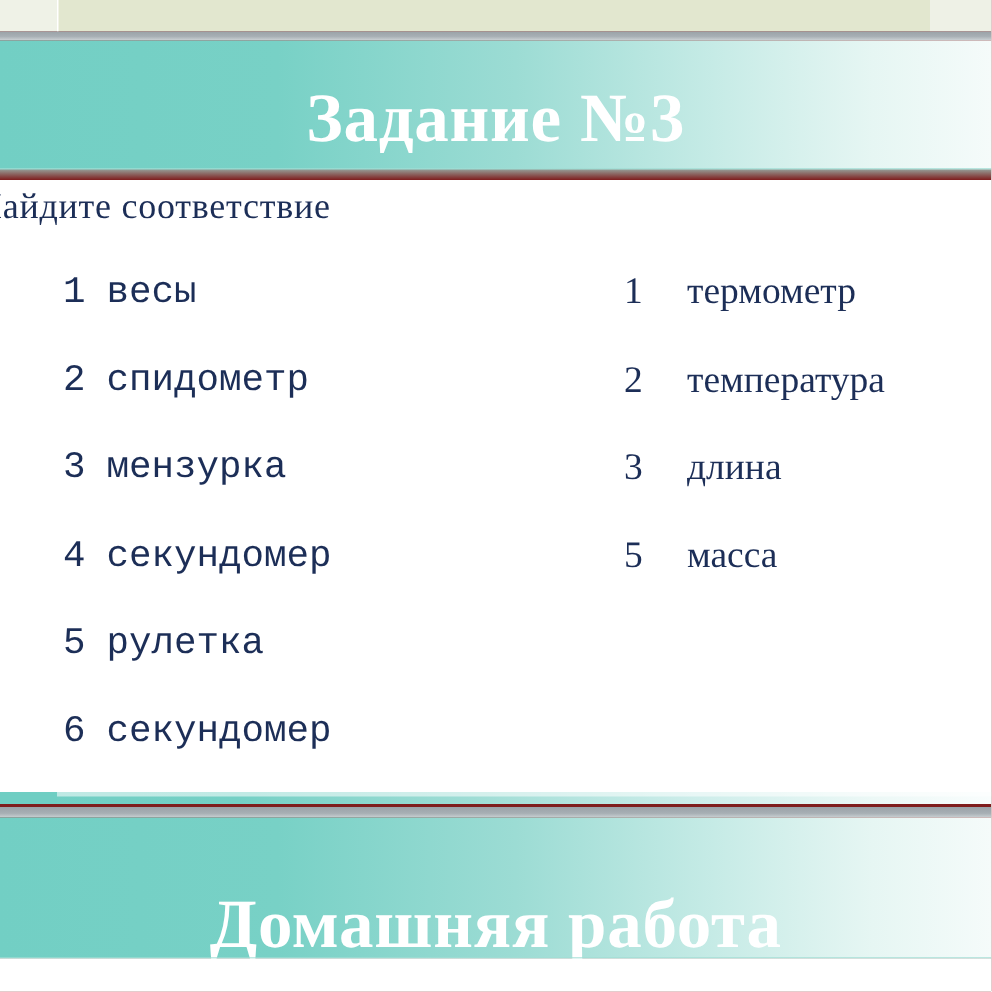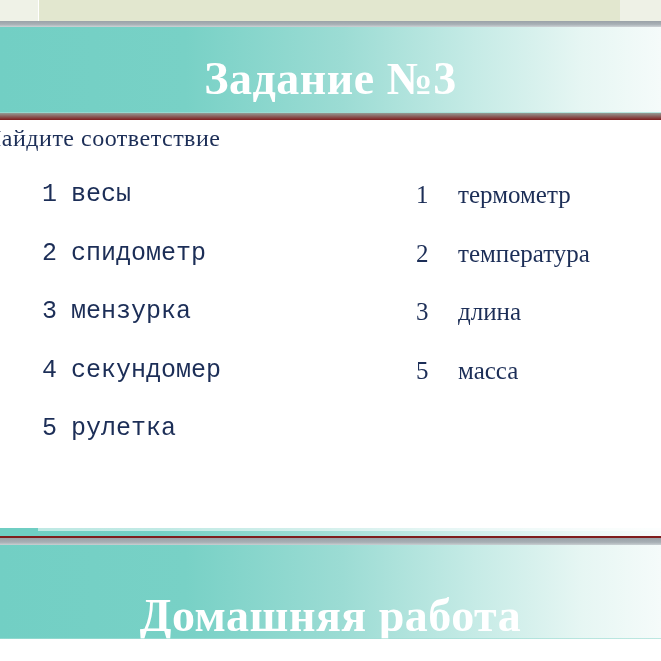--- a/index.html
+++ b/index.html
@@ -222,20 +222,23 @@
         </div>
         <div class="row">
           <span class="num">3</span><span class="label">мензурка</span>
         </div>
         <div class="row">
           <span class="num">4</span><span class="label">секундомер</span>
         </div>
         <div class="row">
           <span class="num">5</span><span class="label">рулетка</span>
         </div>
+        <div class="row">
+          <span class="num">6</span><span class="label">секундомер</span>
+        </div>
       </div>
 
       <div class="col col-right">
         <div class="row">
           <span class="num">1</span><span class="label">термометр</span>
         </div>
         <div class="row">
           <span class="num">2</span><span class="label">температура</span>
         </div>
         <div class="row">

